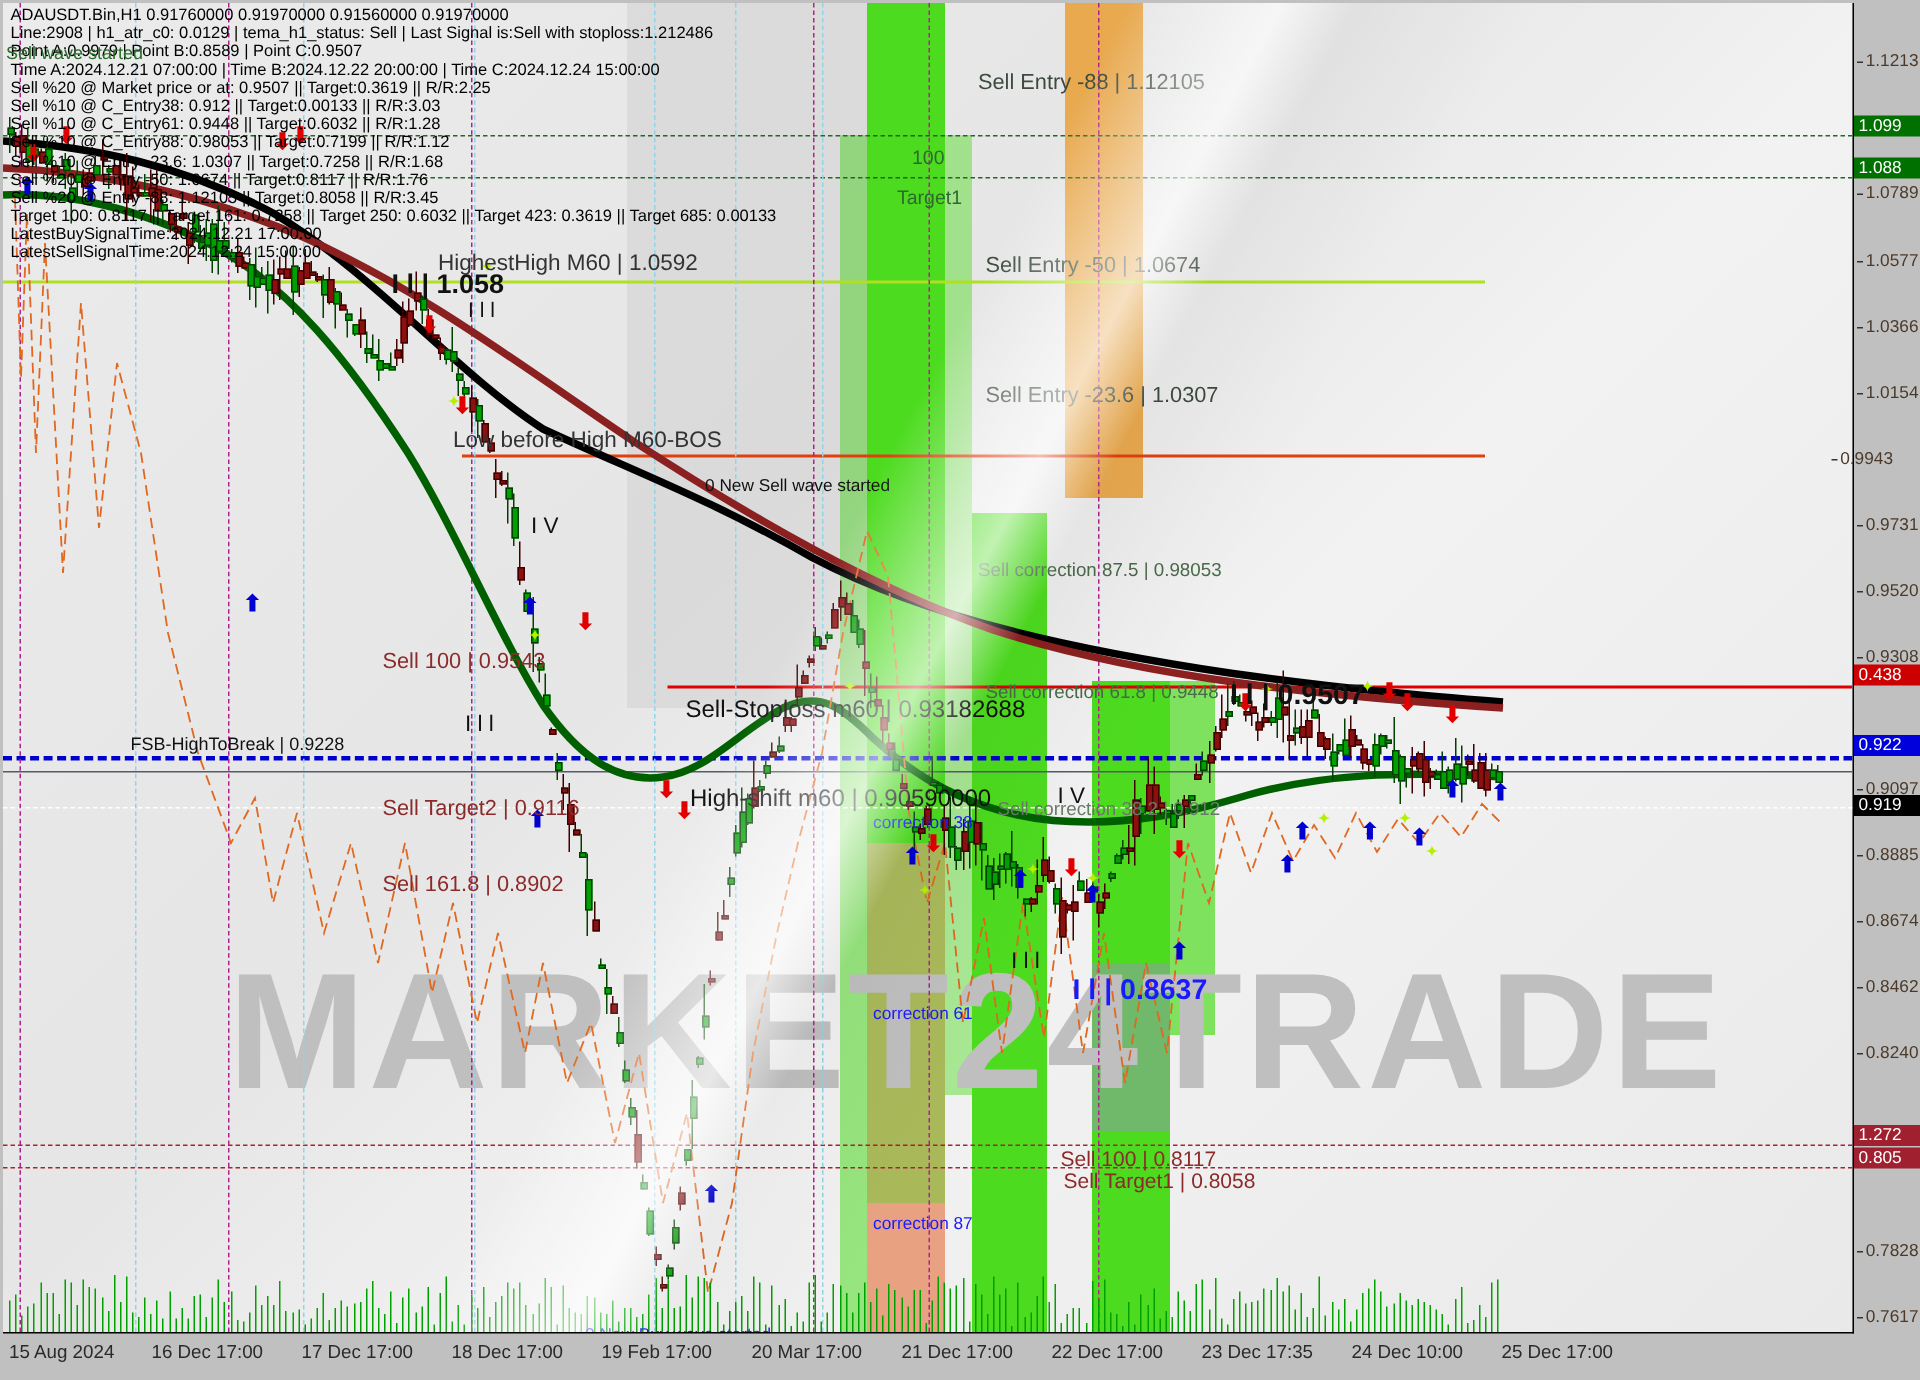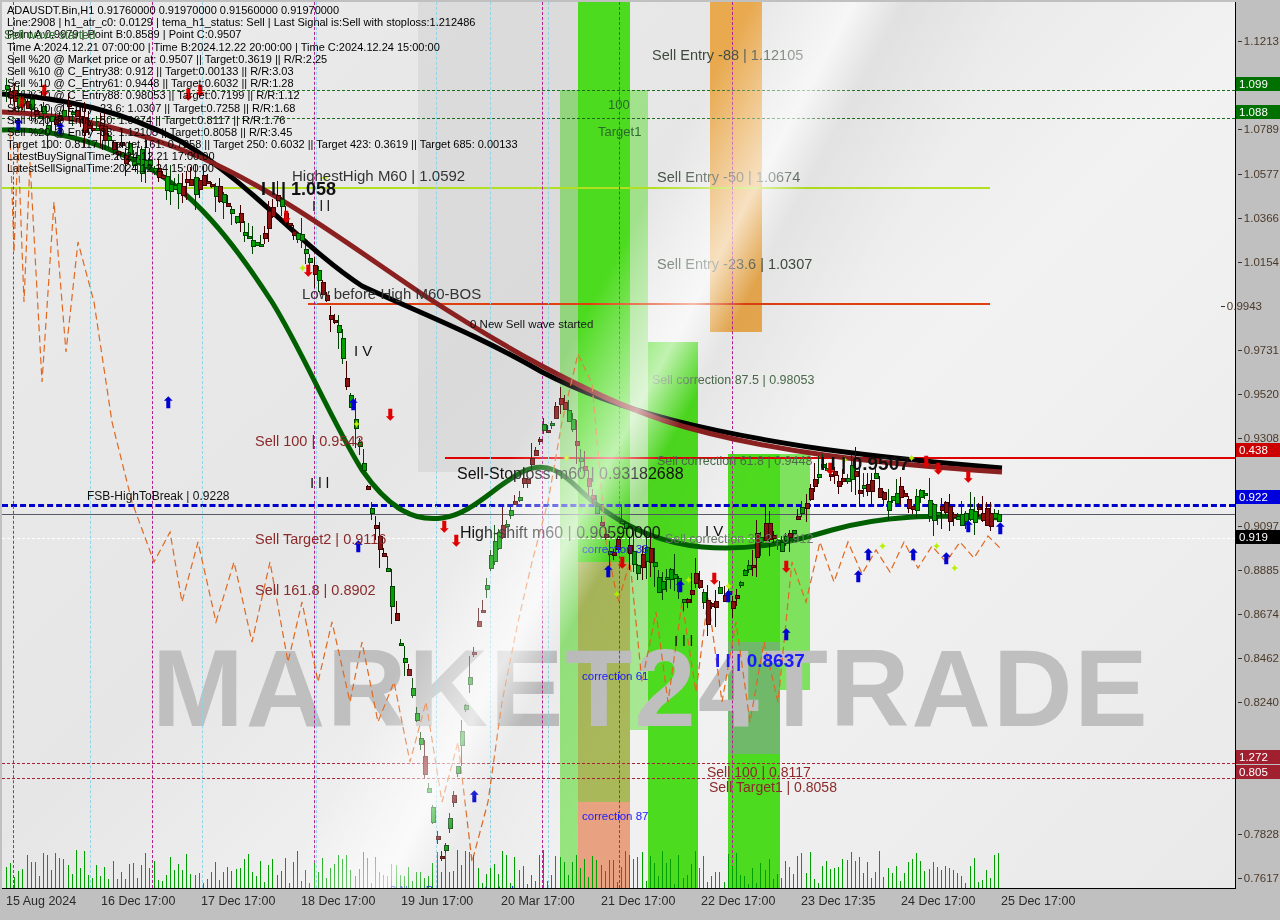--- a/index.html
+++ b/index.html
@@ -1001,22 +1001,22 @@
       <div class="pbox" style="top: 502px; background: rgb(0, 0, 0); color: rgb(255, 255, 255); margin-top: 28px;">0.919</div>
       <div class="pbox" style="top: 750px; background: rgb(160, 32, 48); color: rgb(255, 255, 255);">1.272</div>
       <div class="pbox" style="top: 765px; background: rgb(160, 32, 48); color: rgb(255, 255, 255);">0.805</div>
     </div>
 
   <div id="taxis">
       <div class="ttick" style="left: 6px;">15 Aug 2024</div>
       <div class="ttick" style="left: 101px;">16 Dec 17:00</div>
       <div class="ttick" style="left: 201px;">17 Dec 17:00</div>
       <div class="ttick" style="left: 301px;">18 Dec 17:00</div>
-      <div class="ttick" style="left: 401px;">19 Jun 17:00</div>
+      <div class="ttick" style="left: 401px;">19 Feb 17:00</div>
       <div class="ttick" style="left: 501px;">20 Mar 17:00</div>
       <div class="ttick" style="left: 601px;">21 Dec 17:00</div>
       <div class="ttick" style="left: 701px;">22 Dec 17:00</div>
       <div class="ttick" style="left: 801px;">23 Dec 17:35</div>
-      <div class="ttick" style="left: 901px;">24 Dec 17:00</div>
+      <div class="ttick" style="left: 901px;">24 Dec 10:00</div>
       <div class="ttick" style="left: 1001px;">25 Dec 17:00</div>
     </div>
 
 </div>
 
 </body></html>

